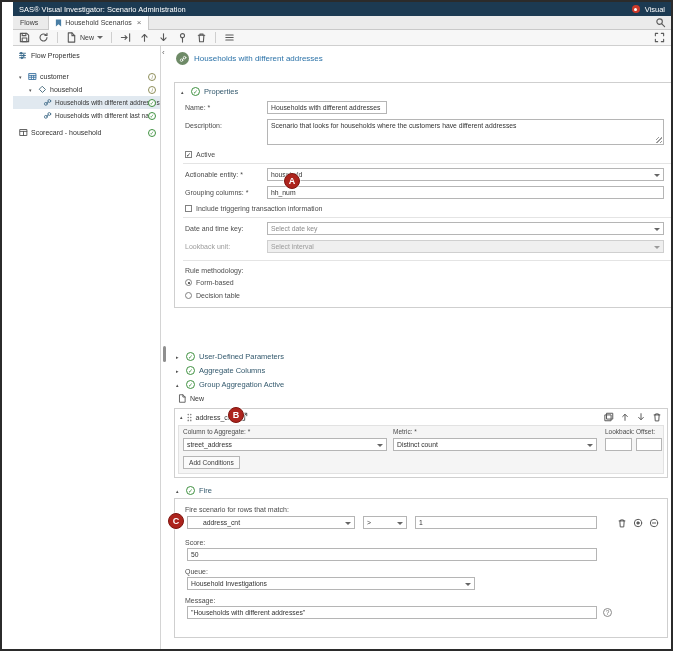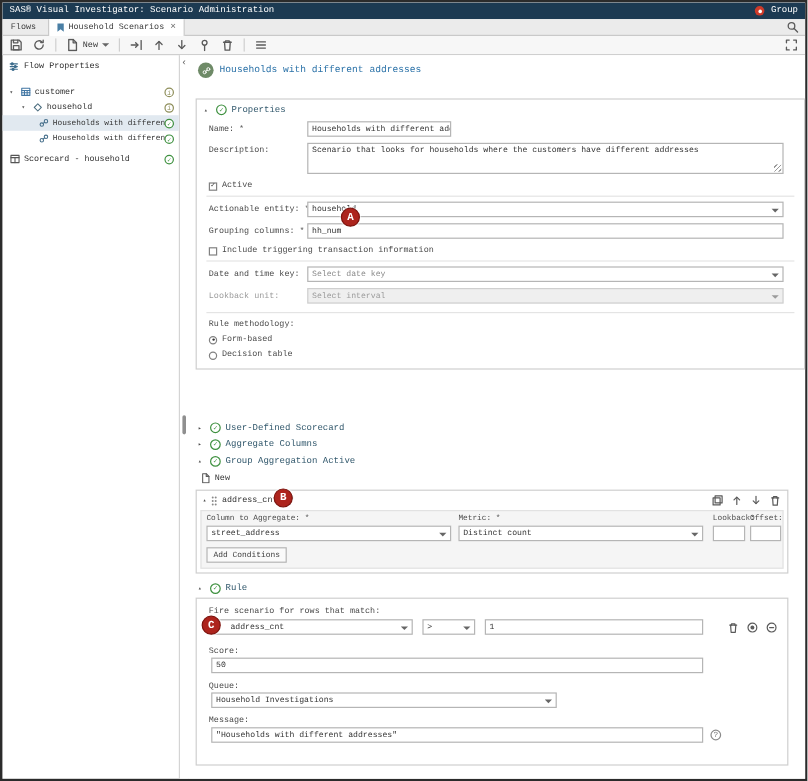--- a/index.html
+++ b/index.html
@@ -1,18 +1,18 @@
 <!DOCTYPE html>
 <html><head>
 <meta charset="utf-8">
 <style>
   html,body{margin:0;padding:0;background:#fff;}
   *{box-sizing:border-box;}
   .screen{position:relative;width:673px;height:651px;border:2px solid #2b2b2b;background:#fff;
-          font-family:Liberation Mono, monospace;color:#333;overflow:hidden;}
+          font-family:Liberation Sans, sans-serif;color:#333;overflow:hidden;padding-left:11px;}
 
   
   .titlebar{height:14px;background:#1c3a52;color:#fff;display:flex;align-items:center;
             padding:0 6px;font-size:7.5px;}
   .titlebar .right{margin-left:auto;display:flex;align-items:center;gap:5px;}
   .notif{width:8px;height:8px;border-radius:50%;background:#cd3a2a;position:relative;flex:none;}
   .notif::after{content:"";position:absolute;left:2.5px;top:2.5px;width:3px;height:3px;border-radius:50%;background:#fff;}
 
   .tabbar{height:14px;background:#ebebeb;border-bottom:1px solid #c9c9c9;display:flex;align-items:center;
           font-size:7px;color:#3c3c3c;}
@@ -102,21 +102,21 @@
 </style>
 </head>
 <body>
 
 <div class="screen">
 
   <div class="titlebar">
     <span>SAS® Visual Investigator: Scenario Administration</span>
     <div class="right">
       <span class="notif"></span>
-      <span>Group</span>
+      <span>Visual</span>
     </div>
   </div>
 
   <div class="tabbar">
     <span class="menu-flows">Flows</span>
     <div class="tab">
       <svg class="tab-flag" viewBox="0 0 8 9">
         <path d="M1 0.5 h6 v8 L4 6 1 8.5 z" fill="#4a7fa5"></path>
       </svg>
       <span>Household Scenarios</span>
@@ -328,21 +328,21 @@
         </div>
         <div class="chk" style="left:10px;top:209px">
           <span class="rad"></span>
           <span>Decision table</span>
         </div>
       </div>
 
       <div class="sec" style="left:8px;top:306px">
         <span class="ar">▸</span>
         <span class="ok">✓</span>
-        <span>User-Defined Scorecard</span>
+        <span>User-Defined Parameters</span>
       </div>
       <div class="sec" style="left:8px;top:320px">
         <span class="ar">▸</span>
         <span class="ok">✓</span>
         <span>Aggregate Columns</span>
       </div>
       <div class="sec" style="left:8px;top:334px">
         <span class="ar">▴</span>
         <span class="ok">✓</span>
         <span>Group Aggregation Active</span>
@@ -411,21 +411,21 @@
 
           <div class="btn" style="left:4px;top:30px">
             <span>Add Conditions</span>
           </div>
         </div>
       </div>
 
       <div class="sec" style="left:8px;top:440px">
         <span class="ar">▴</span>
         <span class="ok">✓</span>
-        <span>Rule</span>
+        <span>Fire</span>
       </div>
 
       <div class="panel" style="left:6px;top:452px;width:494px;height:140px">
         <span class="lbl" style="left:10px;top:7px">Fire scenario for rows that match:</span>
 
         <div class="fld" style="left:12px;top:17px;width:168px">
           <span style="padding-left:12px">address_cnt</span>
           <span class="caret"></span>
         </div>
         <div class="fld" style="left:188px;top:17px;width:44px">

